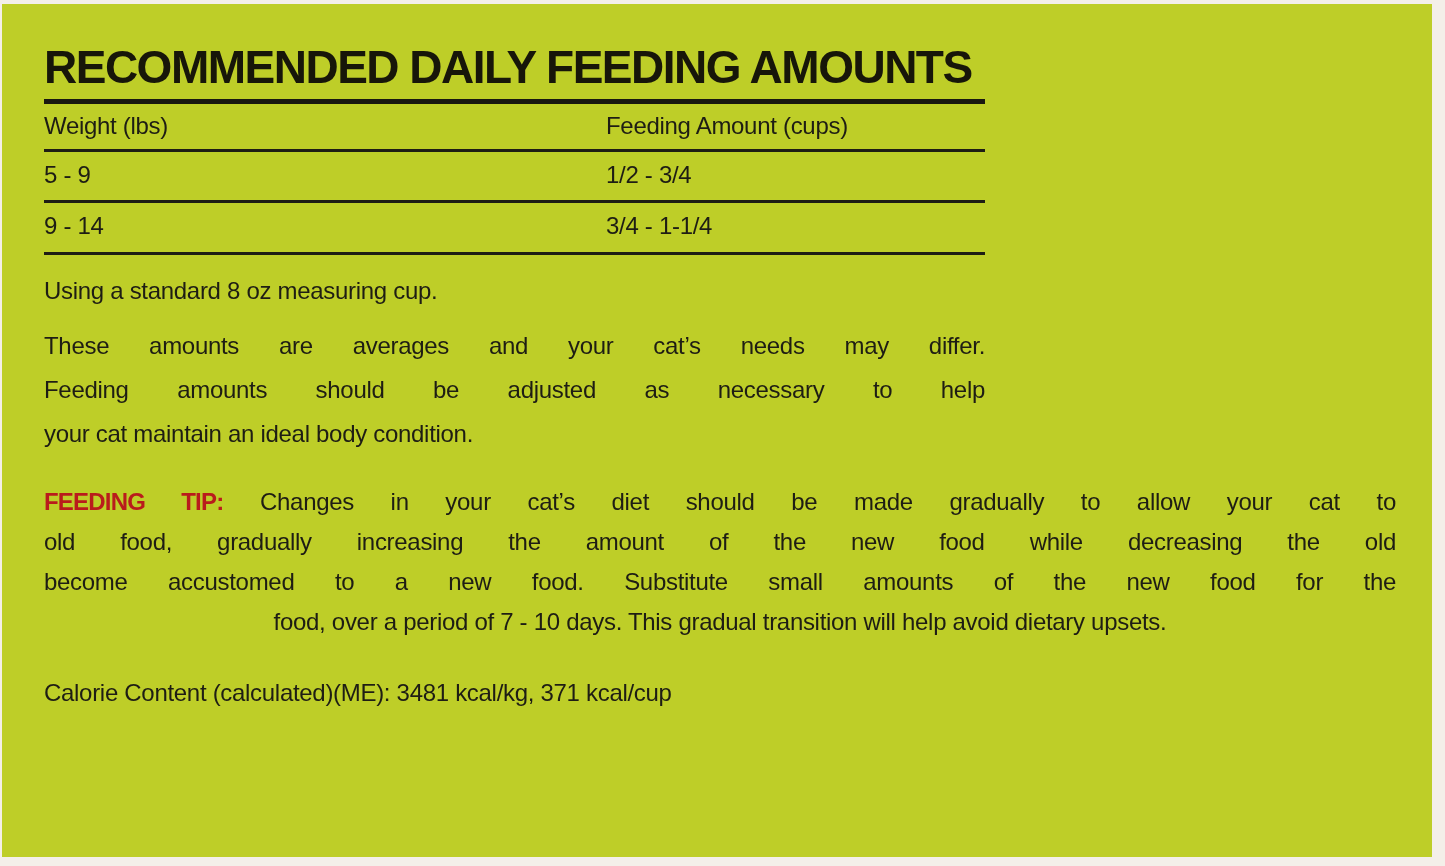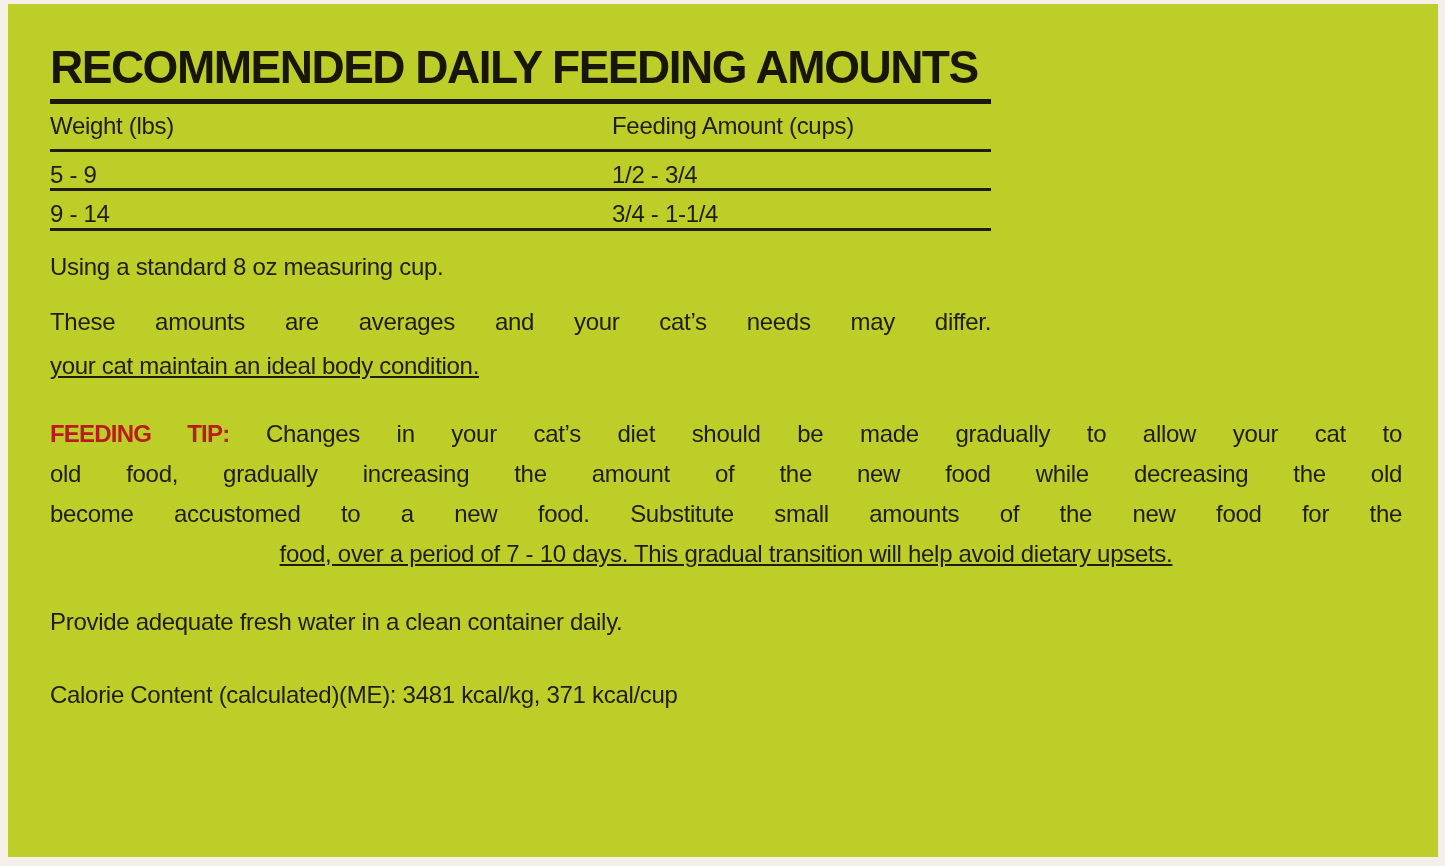--- a/index.html
+++ b/index.html
@@ -6,21 +6,21 @@
     margin: 0;
     padding: 0;
     width: 1445px;
     height: 866px;
     background: #f4efe9;
     font-family: "Liberation Sans", sans-serif;
     overflow: hidden;
   }
   .card {
     position: absolute;
-    left: 8px;
+    left: 2px;
     top: 4px;
     width: 1430px;
     height: 853px;
     background: #bece28;
     color: #1e1d14;
     box-sizing: border-box;
     padding: 40px 38px 0 42px;
     letter-spacing: -0.3px;
     font-stretch: condensed;
   }
@@ -36,37 +36,37 @@
     letter-spacing: -1.5px;
     line-height: 1.0;
     white-space: nowrap;
     color: #171609;
   }
   .ftable { width: 941px; font-size: 24px; }
   .frow {
     display: grid;
     grid-template-columns: 562px 1fr;
     border-bottom: 3px solid #1e1d14;
-    padding: 9px 0 0 0;
+    padding: 9px 0 12px 0;
     line-height: 1.15;
   }
   .frow.header { padding: 8px 0 9px 0; }
   .note, .line, .jline {
     font-size: 24px;
     line-height: 44px;
   }
   .note { margin: 14px 0 0 0; }
   .para { margin-top: 11px; width: 941px; }
   .para.tip { margin-top: 26px; width: 1352px; line-height: 40px; }
   .para.tip .jline, .para.tip .line { line-height: 40px; text-align: center; }
   .jline {
     text-align: justify;
     text-align-last: justify;
   }
-  .line { text-align: left; text-decoration: underline; }
+  .line { text-align: left; }
   .tip-label { font-weight: 700; color: #b91c1c; letter-spacing: -0.8px; }
   .footer-note { margin-top: 26px; }
   .footer-note.vet { margin-top: 29px; }
   .footer-note.calorie { margin-top: 29px; }
 </style>
 </head>
 <body style="background: rgb(244, 239, 233);">
 
 <div class="card" style="background: rgb(190, 206, 40); color: rgb(30, 29, 20);">
 
@@ -86,28 +86,28 @@
     <div class="frow">
       <div class="cell">9 - 14</div>
       <div class="cell">3/4 - 1-1/4</div>
     </div>
   </div>
 
   <p class="note">Using a standard 8 oz measuring cup.</p>
 
   <div class="para">
     <div class="jline">These amounts are averages and your cat’s needs may differ.</div>
+    <div class="jline">Feeding amounts should be adjusted as necessary to help</div>
     <div class="line">your cat maintain an ideal body condition.</div>
   </div>
 
   <div class="para tip">
     <div class="jline"><span class="tip-label">FEEDING TIP:</span><span> Changes in your cat’s diet should be made gradually to allow your cat to</span></div>
     <div class="jline">old food, gradually increasing the amount of the new food while decreasing the old</div>
     <div class="jline">become accustomed to a new food. Substitute small amounts of the new food for the</div>
     <div class="line">food, over a period of 7 - 10 days. This gradual transition will help avoid dietary upsets.</div>
   </div>
 
-  <p class="note footer-note">Provide adequate fresh water in a clean container daily.</p>
 
 
   <p class="note footer-note calorie">Calorie Content (calculated)(ME): 3481 kcal/kg, 371 kcal/cup</p>
 
 </div>
 
 </body></html>

